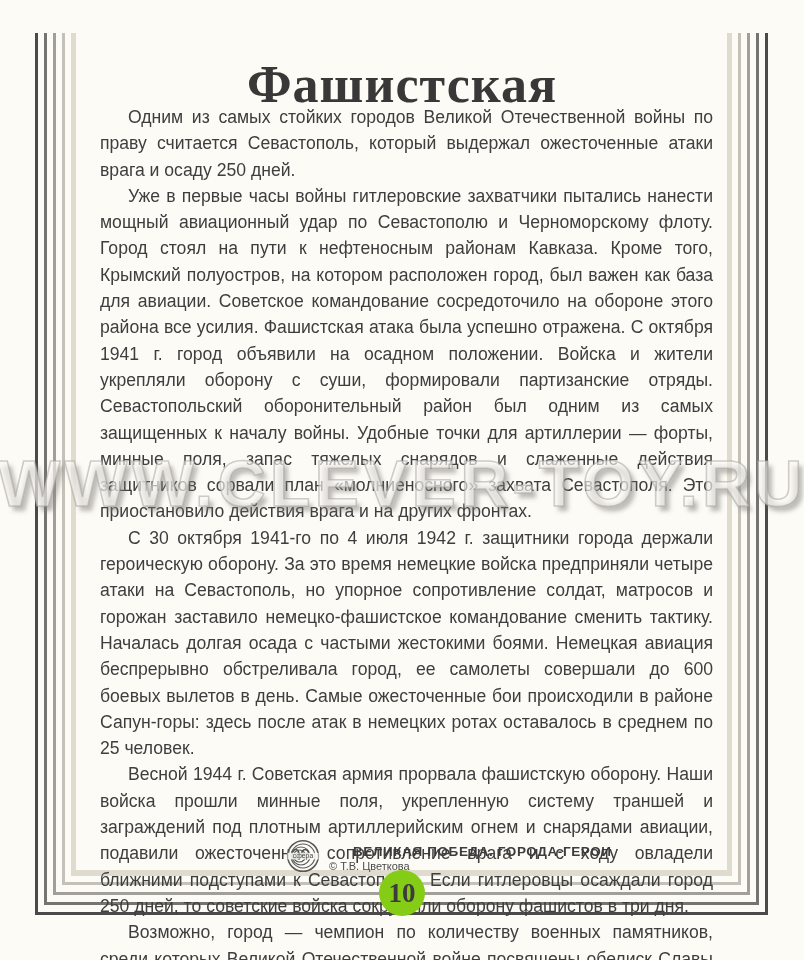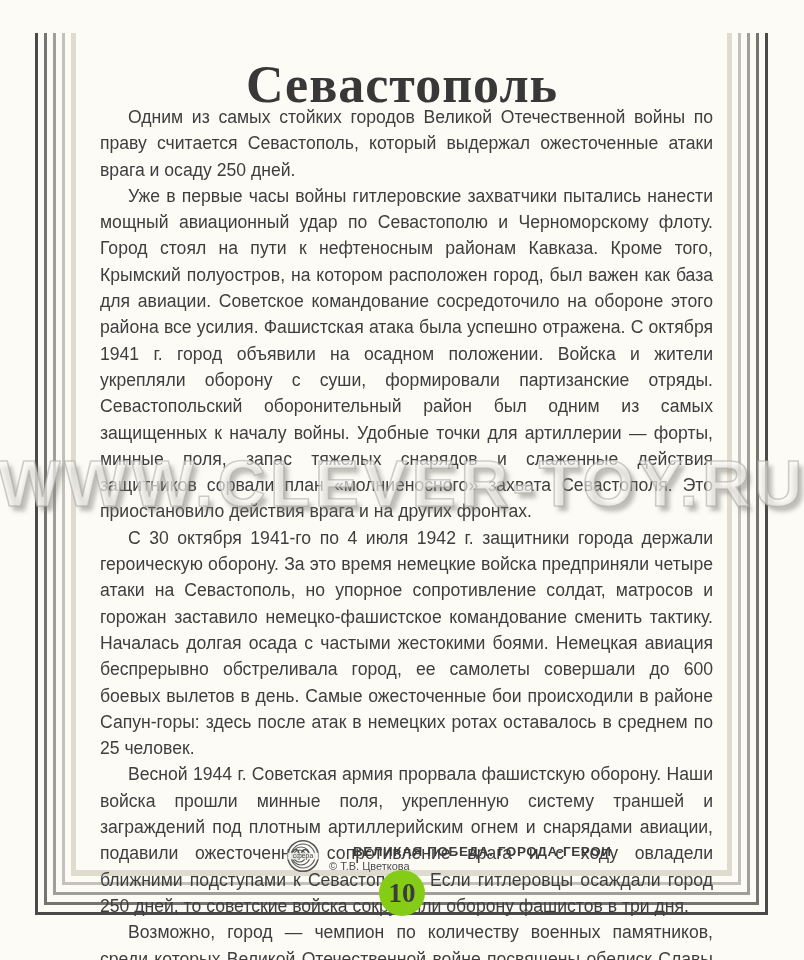--- a/index.html
+++ b/index.html
@@ -71,21 +71,21 @@
 </style>
 </head>
 <body>
 
 <div class="frame f0"></div>
 <div class="frame f1"></div>
 <div class="frame f2"></div>
 <div class="frame f3"></div>
 <div class="frame f4"></div>
 
-<h1 class="title">Севастополь</h1>
+<h1 class="title">Фашистская</h1>
 
 <div class="article">
   <p>Одним из самых стойких городов Великой Отечественной войны по праву считается Севастополь, который выдержал ожесточенные атаки врага и осаду 250 дней.</p>
   <p>Уже в первые часы войны гитлеровские захватчики пытались нанести мощный авиационный удар по Севастополю и Черноморскому флоту. Город стоял на пути к нефтеносным районам Кавказа. Кроме того, Крымский полуостров, на котором расположен город, был важен как база для авиации. Советское командование сосредоточило на обороне этого района все усилия. Фашистская атака была успешно отражена. С октября 1941 г. город объявили на осадном положении. Войска и жители укрепляли оборону с суши, формировали партизанские отряды. Севастопольский оборонительный район был одним из самых защищенных к началу войны. Удобные точки для артиллерии — форты, минные поля, запас тяжелых снарядов и слаженные действия защитников сорвали план «молниеносного» захвата Севастополя. Это приостановило действия врага и на других фронтах.</p>
   <p>С 30 октября 1941-го по 4 июля 1942 г. защитники города держали героическую оборону. За это время немецкие войска предприняли четыре атаки на Севастополь, но упорное сопротивление солдат, матросов и горожан заставило немецко-фашистское командование сменить тактику. Началась долгая осада с частыми жестокими боями. Немецкая авиация беспрерывно обстреливала город, ее самолеты совершали до 600 боевых вылетов в день. Самые ожесточенные бои происходили в районе Сапун-горы: здесь после атак в немецких ротах оставалось в среднем по 25 человек.</p>
   <p>Весной 1944 г. Советская армия прорвала фашистскую оборону. Наши войска прошли минные поля, укрепленную систему траншей и заграждений под плотным артиллерийским огнем и снарядами авиации, подавили ожесточенное сопротивление врага и с ходу овладели ближними подступами к Севастополю. Если гитлеровцы осаждали город 250 дней, то советские войска сокрушили оборону фашистов в три дня.</p>
   <p>Возможно, город — чемпион по количеству военных памятников, среди которых Великой Отечественной войне посвящены обелиск Славы на Сапун-горе, «Мемориал героической обороны Севастополя 1941–1942 гг.», 40-метровый памятник «Матрос и Солдат», обелиск «Штык-парус» в честь присвоения Севастополю звания «Город-герой».</p>
 </div>
 
 <div class="watermark wm-mid">WWW.CLEVER-TOY.RU</div>

